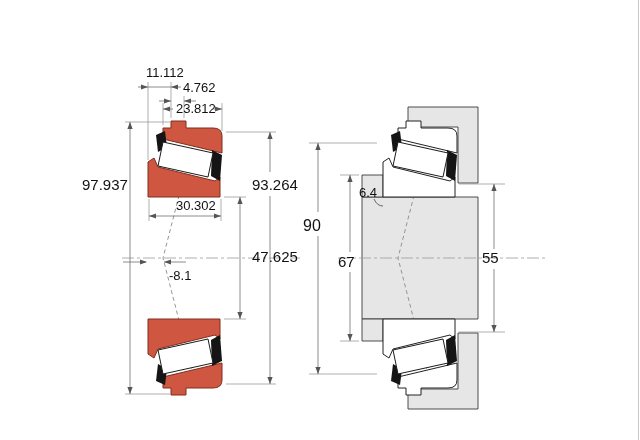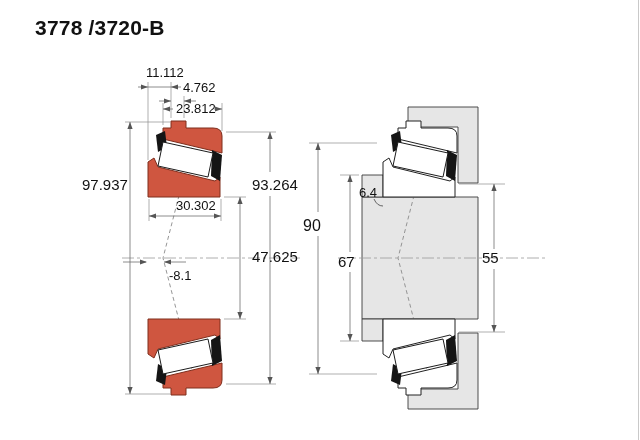--- a/index.html
+++ b/index.html
@@ -19,21 +19,20 @@
   .arr{fill:#555;stroke:none;}
   .lead{stroke:#555;stroke-width:.9;fill:none;}
   text.dimlabel{fill:#111;font-family:"Liberation Sans",sans-serif;}
   .s13{font-size:13px;} .s15{font-size:15px;} .s16{font-size:16px;}
   .border-right{stroke:#c9c9c9;stroke-width:1;}
 </style>
 </head>
 <body>
 
 <div id="page">
-  <h1 id="title">3778 /3720-B</h1>
 
   <svg width="640" height="440" viewBox="0 0 640 440">
 
     <defs>
 
       <g id="brg">
         <path class="contact" d="M193,141 L163,258 L193,375"></path>
         <path class="ring" d="M163,128 L171,128 L171,121 L186,121 L186,128 L213,128 Q222,128 222,136 L222,153 L163,139 Z"></path>
         <path class="ring" d="M163,388 L171,388 L171,395 L186,395 L186,388 L213,388 Q222,388 222,380 L222,363 L163,377 Z"></path>
         <path class="ring" d="M148,197 L148,162 L154,158 L158,167 L215,181 L220,177 L220,197 Z"></path>

